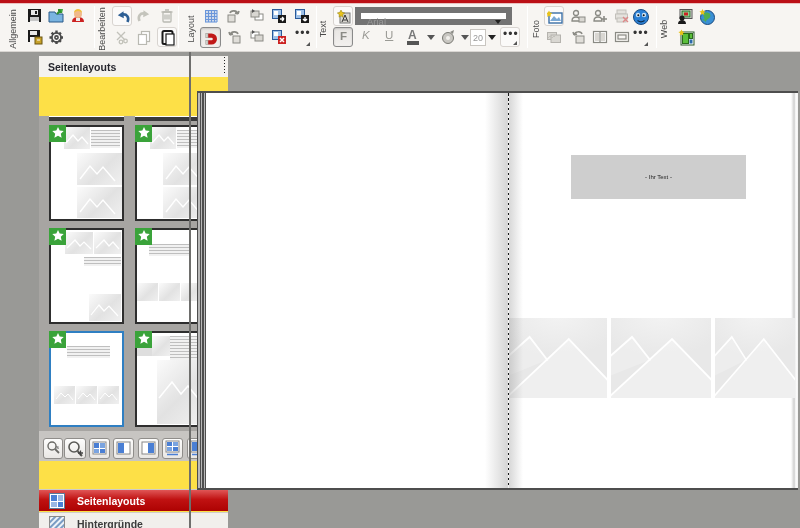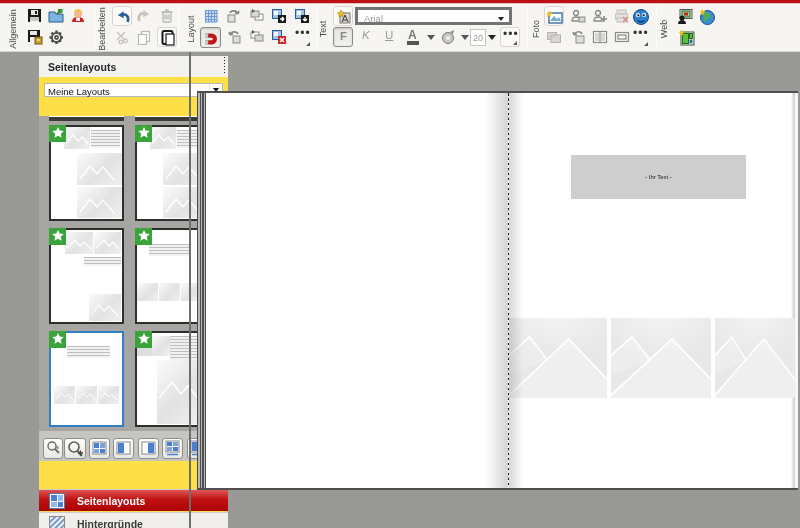--- a/index.html
+++ b/index.html
@@ -227,21 +227,21 @@
       </div>
     <div class="vsep" style="left:316px;"></div>
     <span class="grplbl" style="left:308px; top:21px; width:30px; text-align:center;">Text</span>
     <div class="tbtn bordered" style="left:333px;top:3px;">
         <svg width="16" height="16">
           <rect x="4" y="4" width="10" height="10" fill="#d8d6d0" stroke="#777"></rect>
           <path d="M6 13l3-7 3 7M7.2 11h3.6" stroke="#333" fill="none"></path>
           <path d="M5 1l1.2 2.3L8.7 4 6.7 5.6l.3 2.6L5 6.8 3 8.2l.3-2.6L1.3 4l2.5-.7z" fill="#e8c21a" stroke="#8a7a10" stroke-width=".5"></path>
         </svg>
       </div>
-    <div style="position:absolute;left:355px;top:4px;width:157px;height:18px;background:#fff;border:3px solid #737373;">
+    <div style="position:absolute;left:355px;top:4px;width:157px;height:18px;background:#fff;border:6px solid #737373;">
       <span style="position:absolute;left:6px;top:3px;font-size:9.5px;color:#9a9a9a;">Arial</span>
       <span style="position:absolute;right:5px;top:7px;width:0;height:0;border-left:3.5px solid transparent;border-right:3.5px solid transparent;border-top:4.5px solid #222;"></span>
     </div>
     <div class="tbtn pressed" style="left:333px;top:24px;">
         <span style="position:absolute;left:6px;top:2px;font-size:11.5px;font-weight:bold;color:#8a8a85;">F</span>
       </div>
     <div class="tbtn" style="left:357px;top:24px;">
         <span style="position:absolute;left:5px;top:2px;font-size:11.5px;font-style:italic;color:#9a9a95;">K</span>
       </div>
     <div class="tbtn" style="left:380px;top:24px;">
@@ -377,24 +377,20 @@
           <rect x="11.5" y="10.5" width="3" height="4" fill="#2a6aaa"></rect>
           <path d="M3.5 0.5l1 1.9 2.1.5L5 4.3l.2 2.2-1.7-1.1-1.7 1.1.2-2.2L.4 2.9l2.1-.5z" fill="#e8c21a"></path>
         </svg>
       </div>
   </div>
 
   <div id="panel" class="abs">
     <div id="phead">
         <b>Seitenlayouts</b>
         <span style="position:absolute;left:184.5px;top:1px;width:1.5px;height:16px;background:repeating-linear-gradient(#222 0 1.3px,transparent 1.3px 3px);"></span>
-      </div>
-    <div class="combo" style="top:27px;">
-        <span>Meine Layouts</span>
-        <i class="arr"></i>
       </div>
     <div id="thumbarea">
       <div style="position:absolute;left:10px;top:0;width:75px;height:5px;background:#3a3a3a;border-top:1.5px solid #fff;"></div>
       <div style="position:absolute;left:96px;top:0;width:75px;height:5px;background:#3a3a3a;border-top:1.5px solid #fff;"></div>
 
       <div class="thumb" style="left:10px;top:9px;">
         <div class="ph" style="left:13px;top:0;width:26px;height:22px;"><svg width="26" height="22">
               <path d="M2 16l7-8 5 6 4-4 6 7" fill="none" stroke="#fff" stroke-width="1.2"></path>
             </svg></div>
         <div class="tl" style="left:40px;top:3px;width:29px;height:18px;"></div>

